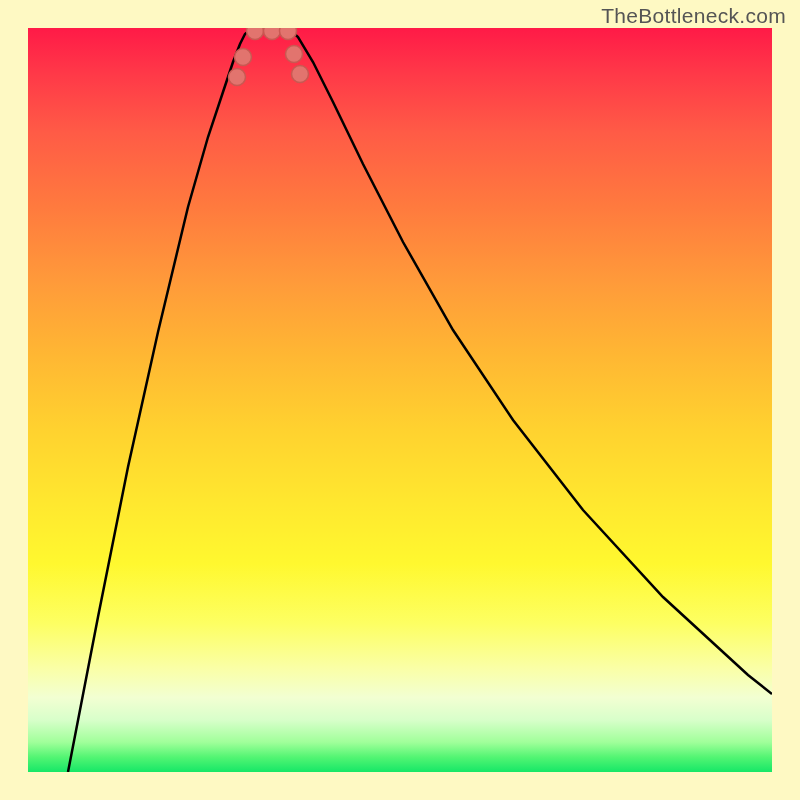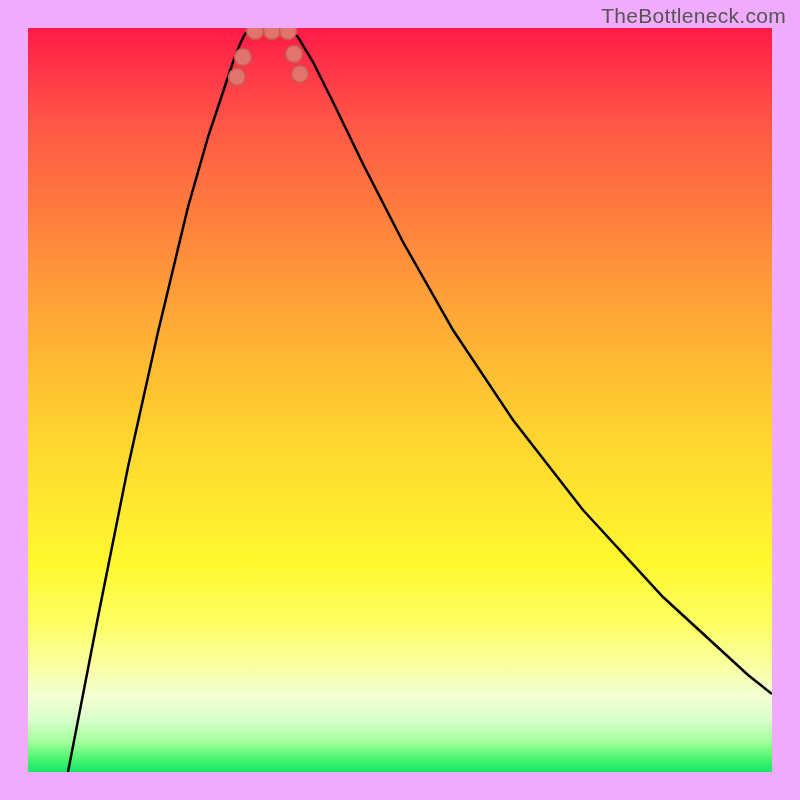--- a/index.html
+++ b/index.html
@@ -10,21 +10,21 @@
     overflow: hidden;
     background: #000;
     font-family: Arial, Helvetica, sans-serif;
   }
   .frame {
     position: absolute;
     top: 0;
     left: 0;
     width: 800px;
     height: 800px;
-    background: #f0abfc;
+    background: #fef9c3;
   }
   .plot-area {
     position: absolute;
     top: 28px;
     left: 28px;
     width: 744px;
     height: 744px;
     background: linear-gradient(to bottom,
       #ff1a47 0%,
       #ff3848 6%,

